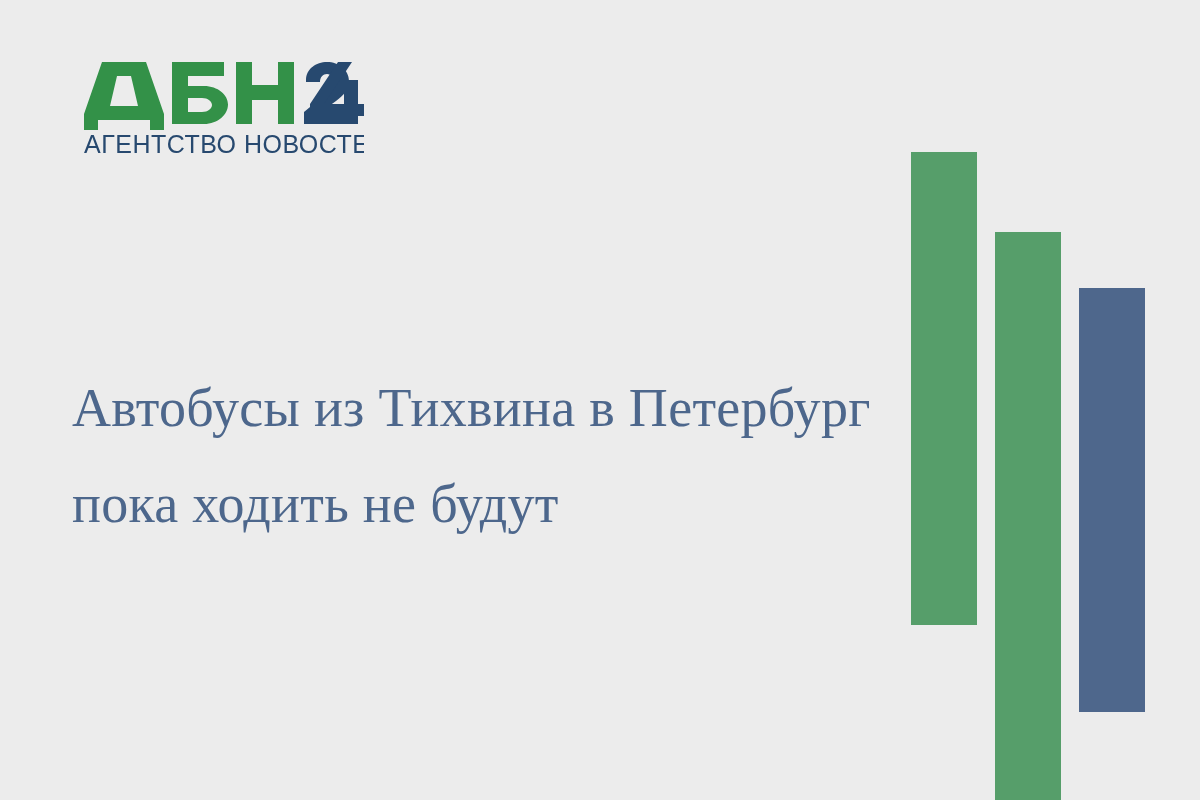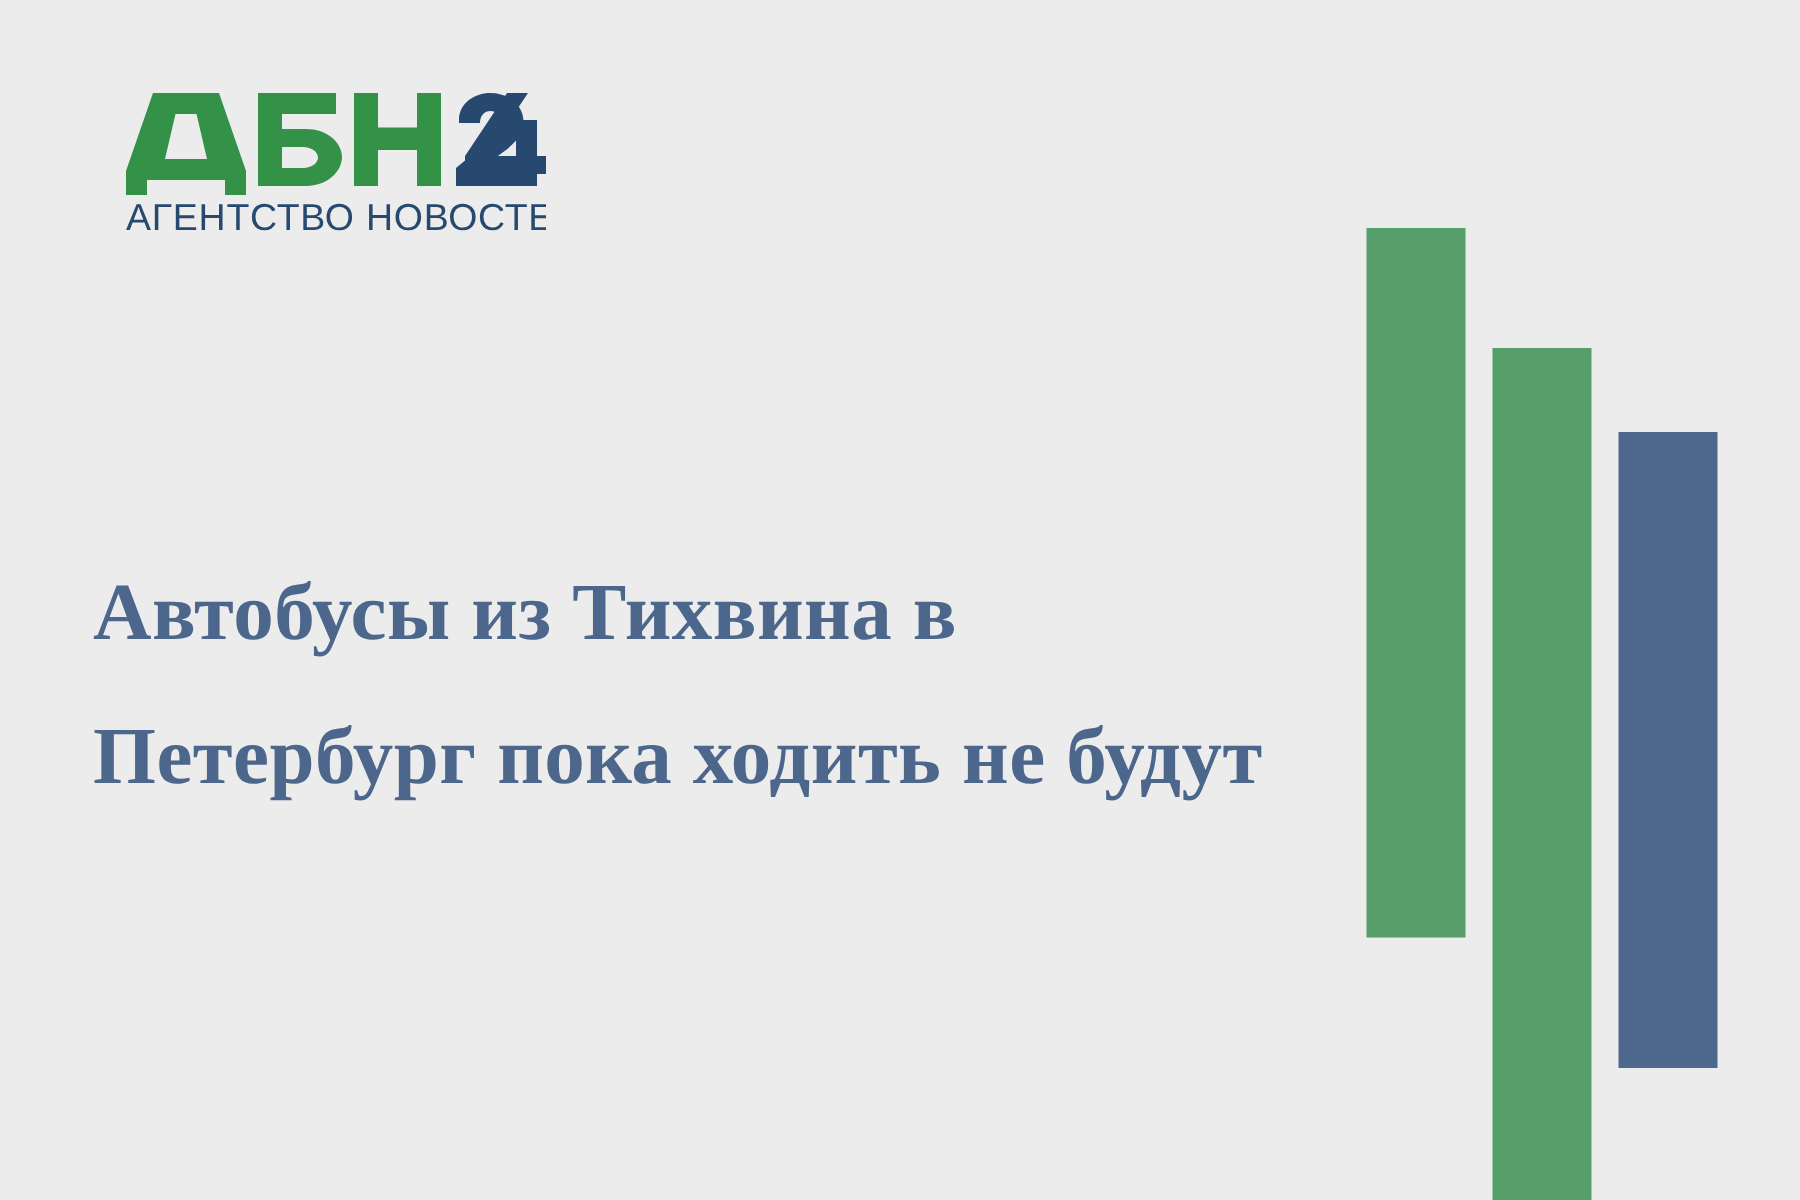--- a/index.html
+++ b/index.html
@@ -63,27 +63,27 @@
   .logo-mark {
     display: block;
   }
   .logo-wordmark {
     display: block;
   }
 
   
   .headline {
     position: absolute;
-    left: 62px;
+    left: 72px;
     top: 324px;
     width: 800px;
     font-family: "Liberation Serif", "DejaVu Serif", serif;
     font-size: 54px;
     line-height: 96px;
-    font-weight: 700;
+    font-weight: 400;
     color: #4d678c;
     letter-spacing: 0.3px;
     white-space: pre-wrap;
   }
 </style>
 </head>
 <body>
 
 <div class="canvas">
 

